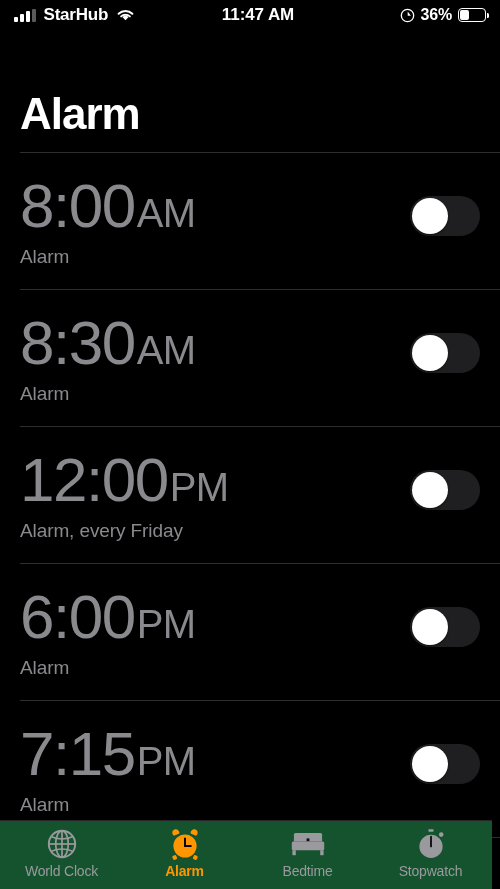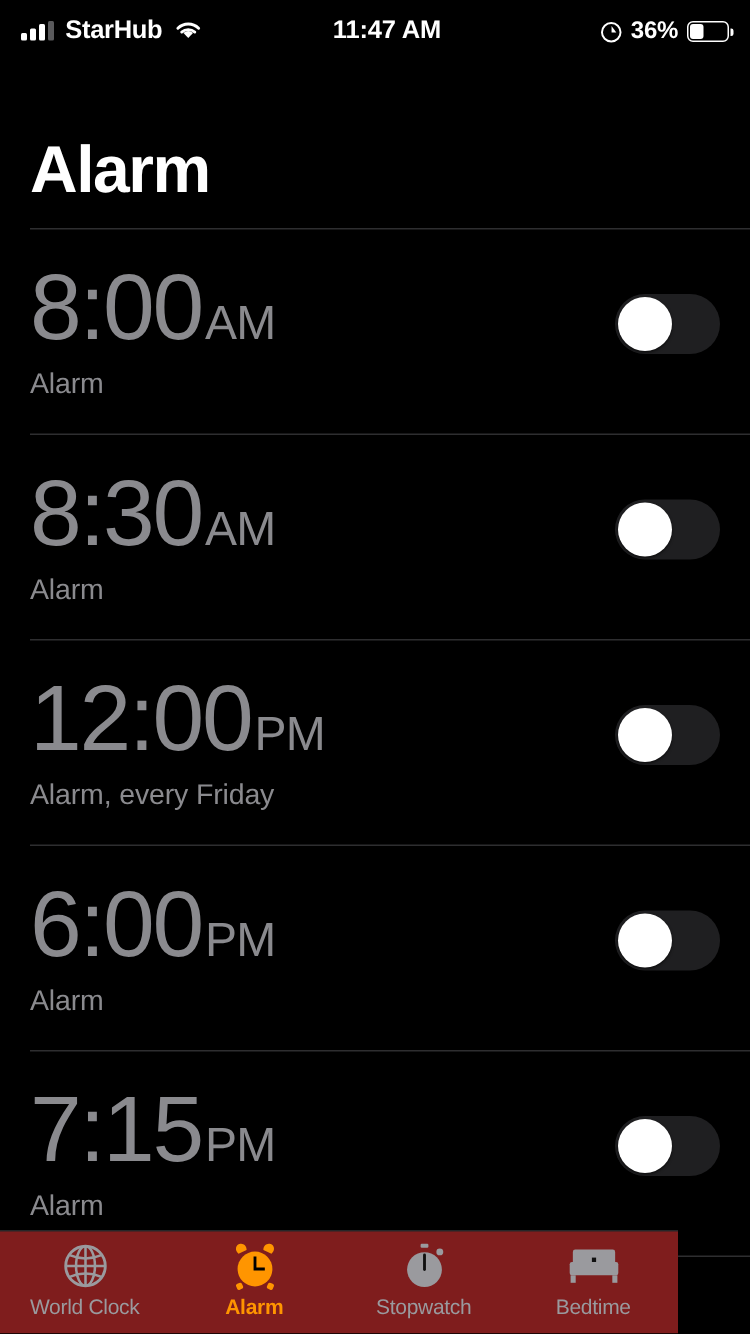--- a/index.html
+++ b/index.html
@@ -24,21 +24,21 @@
     overflow: hidden;
   }
 
   
   .status-bar {
     position: absolute;
     top: 0; left: 0;
     width: 500px;
     height: 30px;
     display: flex;
-    align-items: flex-end;
+    align-items: center;
     box-sizing: border-box;
     padding: 0 14px 0 14px;
   }
   .status-left {
     display: flex;
     align-items: center;
     gap: 8px;
     flex: 0 0 auto;
   }
   .status-center {
@@ -184,21 +184,21 @@
     color: #8a8a8e;
     line-height: 1;
   }
   .alarm-time .hhmm {
     font-size: 62px;
     font-weight: 300;
     letter-spacing: -1.5px;
     line-height: 1;
   }
   .alarm-time .ampm {
-    font-size: 32px;
+    font-size: 40px;
     font-weight: 300;
     letter-spacing: -0.5px;
     margin-left: 2px;
     line-height: 1;
   }
   .alarm-label {
     margin-top: 9px;
     font-size: 19px;
     color: #8a8a8e;
     letter-spacing: -0.1px;
@@ -233,23 +233,23 @@
     right: 0;
     top: 837px;
     height: 1px;
     background: #2e2e30;
   }
 
   
   .tab-bar {
     position: absolute;
     left: 0; bottom: 0;
-    width: 452px;
+    width: 492px;
     height: 69px;
-    background: #7f1d1d;
+    background: #14532d;
     border-top: 1px solid #262628;
     display: flex;
     box-sizing: border-box;
   }
   .tab-item {
     flex: 1 1 20%;
     display: flex;
     flex-direction: column;
     align-items: center;
     justify-content: flex-start;
@@ -399,36 +399,36 @@
             <circle cx="17" cy="18" r="11.6" fill="#ff9500"></circle>
             <path d="M17 10.6 L17 18 L22.6 18" fill="none" stroke="#000" stroke-width="1.9" stroke-linecap="square"></path>
             <rect x="4.6" y="27.4" width="4.2" height="4.3" rx="1.4" transform="rotate(-24 6.7 29.5)" fill="#ff9500"></rect>
             <rect x="25.2" y="27.4" width="4.2" height="4.3" rx="1.4" transform="rotate(24 27.3 29.5)" fill="#ff9500"></rect>
           </svg>
         </div>
         <div class="tab-label">Alarm</div>
       </div>
       <div class="tab-item">
         <div class="tab-icon">
-          <svg width="32" height="32" viewBox="0 0 32 32">
-            <rect x="13.4" y="1.2" width="5.2" height="2.6" rx="0.8" fill="#9a9a9e"></rect>
-            <circle cx="26.2" cy="6.6" r="2.3" fill="#9a9a9e"></circle>
-            <circle cx="16" cy="18.4" r="11.6" fill="#9a9a9e"></circle>
-            <line x1="16" y1="18.4" x2="16" y2="8.6" stroke="#101010" stroke-width="1.9" stroke-linecap="round"></line>
-          </svg>
-        </div>
-        <div class="tab-label">Stopwatch</div>
-      </div>
-      <div class="tab-item">
-        <div class="tab-icon">
           <svg width="36" height="28" viewBox="0 0 36 28">
             <path d="M5.5 3.0 L30.5 3.0 A1.6 1.6 0 0 1 32.1 4.6 L32.1 11.4 L3.9 11.4 L3.9 4.6 A1.6 1.6 0 0 1 5.5 3.0 Z" fill="#9a9a9e"></path>
             <rect x="16.6" y="8.4" width="2.8" height="3.0" fill="#101010"></rect>
             <rect x="1.8" y="11.4" width="32.4" height="8.8" rx="1.5" fill="#9a9a9e"></rect>
             <rect x="2.4" y="20.2" width="3.4" height="5.0" fill="#9a9a9e"></rect>
             <rect x="30.2" y="20.2" width="3.4" height="5.0" fill="#9a9a9e"></rect>
           </svg>
         </div>
         <div class="tab-label">Bedtime</div>
       </div>
+      <div class="tab-item">
+        <div class="tab-icon">
+          <svg width="32" height="32" viewBox="0 0 32 32">
+            <rect x="13.4" y="1.2" width="5.2" height="2.6" rx="0.8" fill="#9a9a9e"></rect>
+            <circle cx="26.2" cy="6.6" r="2.3" fill="#9a9a9e"></circle>
+            <circle cx="16" cy="18.4" r="11.6" fill="#9a9a9e"></circle>
+            <line x1="16" y1="18.4" x2="16" y2="8.6" stroke="#101010" stroke-width="1.9" stroke-linecap="round"></line>
+          </svg>
+        </div>
+        <div class="tab-label">Stopwatch</div>
+      </div>
     </div>
 
 </div>
 
 </body></html>

